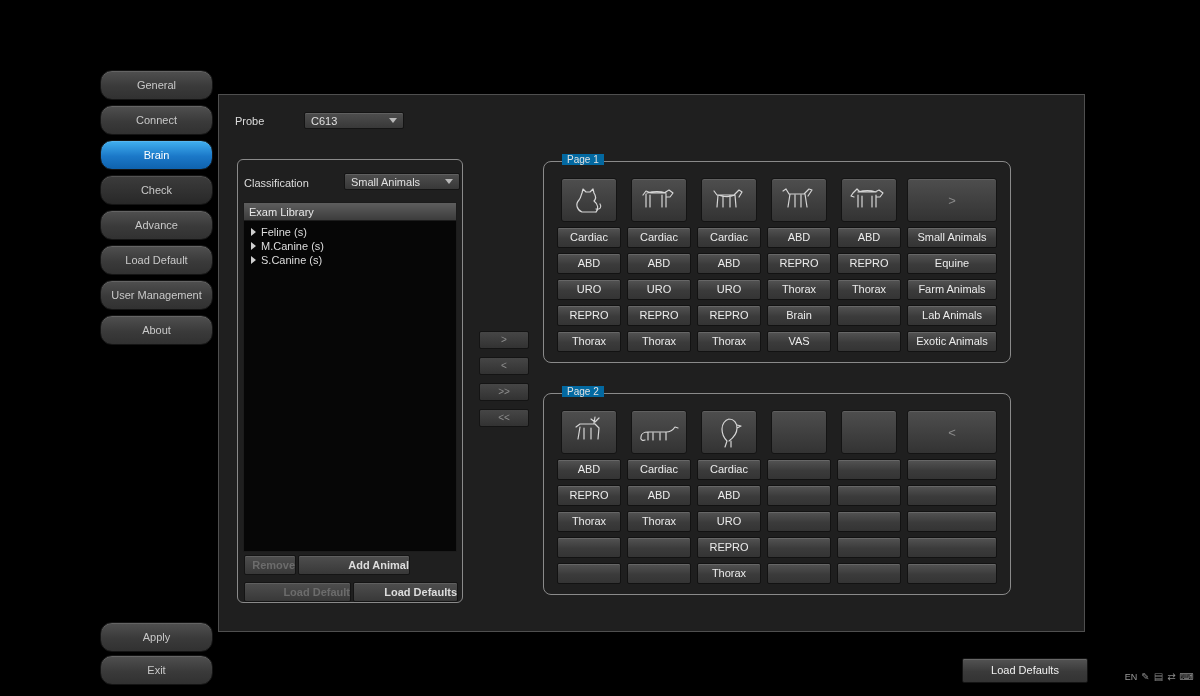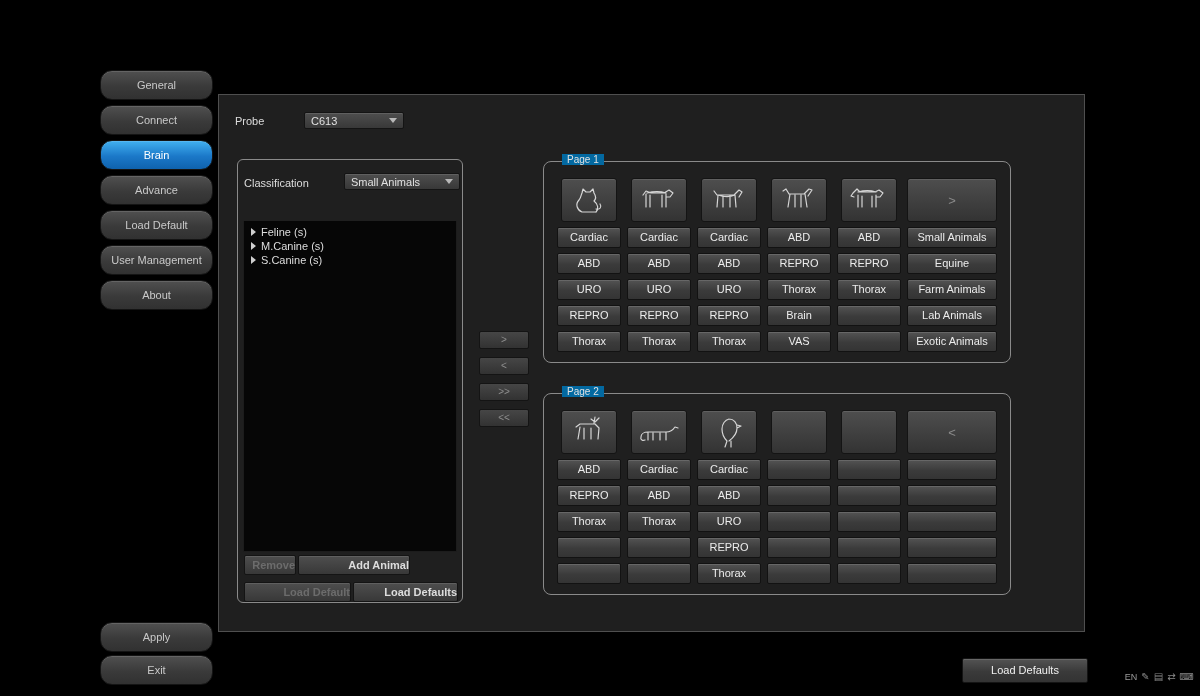--- a/index.html
+++ b/index.html
@@ -85,20 +85,21 @@
 </head>
 <body>
 
 <div id="stage">
 
 
   <div class="sidebar">
       <div class="side-btn">General</div>
       <div class="side-btn">Connect</div>
       <div class="side-btn active">Brain</div>
+      <div class="side-btn dark">Check</div>
       <div class="side-btn">Advance</div>
       <div class="side-btn">Load Default</div>
       <div class="side-btn">User Management</div>
       <div class="side-btn">About</div>
     </div>
   <div class="side-btn bottom-apply">Apply</div>
   <div class="side-btn bottom-exit">Exit</div>
 
 
   <div class="panel">
@@ -107,20 +108,21 @@
       <span>C613</span>
       <span class="caret"></span>
     </div>
 
     <div class="clsbox">
       <span class="cls-label">Classification</span>
       <div class="dropdown dd-class">
         <span>Small Animals</span>
         <span class="caret"></span>
       </div>
+      <div class="lib-header">Exam Library</div>
       <div class="tree">
           <div class="tree-item">
             <span class="tri"></span>
             <span class="tree-label">Feline (s)</span>
           </div>
           <div class="tree-item">
             <span class="tri"></span>
             <span class="tree-label">M.Canine (s)</span>
           </div>
           <div class="tree-item">

